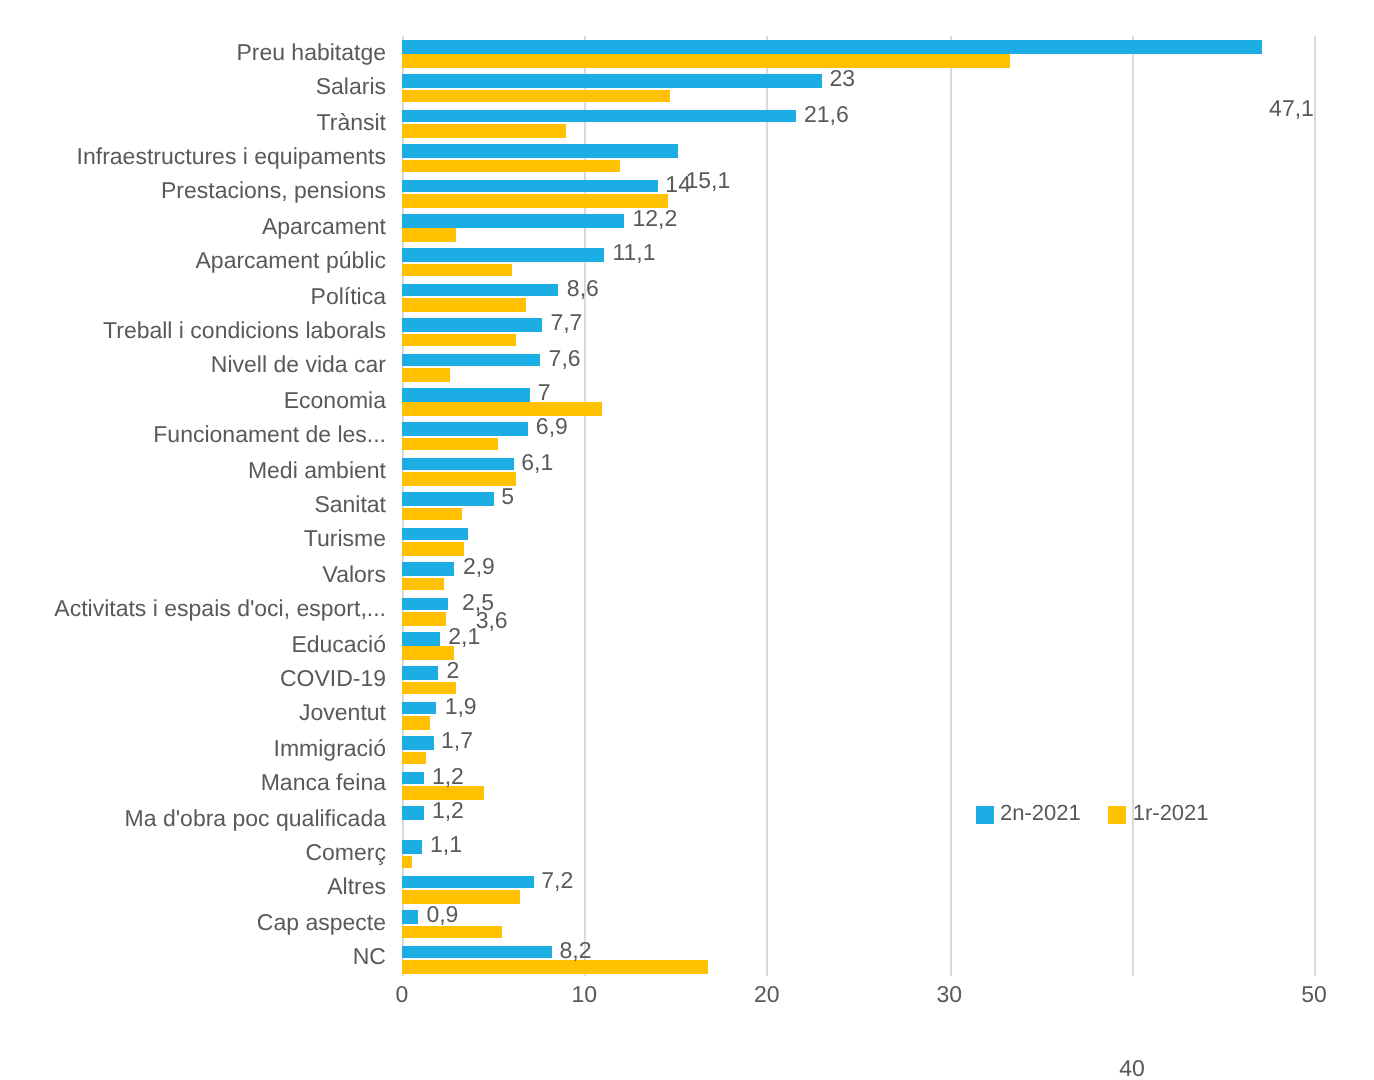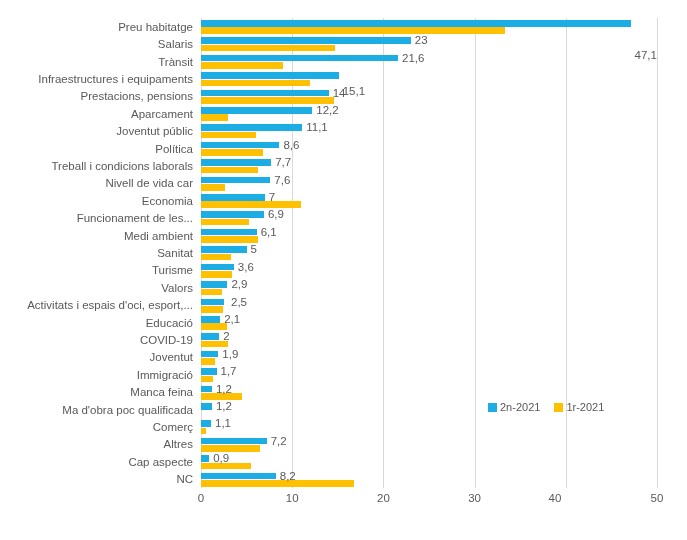--- a/index.html
+++ b/index.html
@@ -149,21 +149,21 @@
           <div class="bar blue" style="width: 127.68px;"></div>
           <div class="val" style="left: 131.68px;">14</div>
         </div>
         <div class="row" style="top: 87.037px; height: 17.4074px;">
           <div class="cat-label">Aparcament</div>
           <div class="bar gold" style="width: 27.36px;"></div>
           <div class="bar blue" style="width: 111.264px;"></div>
           <div class="val" style="left: 115.264px;">12,2</div>
         </div>
         <div class="row" style="top: 104.444px; height: 17.4074px;">
-          <div class="cat-label">Joventut públic</div>
+          <div class="cat-label">Aparcament públic</div>
           <div class="bar gold" style="width: 54.72px;"></div>
           <div class="bar blue" style="width: 101.232px;"></div>
           <div class="val" style="left: 105.232px;">11,1</div>
         </div>
         <div class="row" style="top: 121.852px; height: 17.4074px;">
           <div class="cat-label">Política</div>
           <div class="bar gold" style="width: 62.016px;"></div>
           <div class="bar blue" style="width: 78.432px;"></div>
           <div class="val" style="left: 82.432px;">8,6</div>
         </div>
@@ -200,21 +200,21 @@
         <div class="row" style="top: 226.296px; height: 17.4074px; padding-left: 37px;">
           <div class="cat-label">Sanitat</div>
           <div class="bar gold" style="width: 30.096px;"></div>
           <div class="bar blue" style="width: 45.6px;"></div>
           <div class="val" style="left: 49.6px;">5</div>
         </div>
         <div class="row" style="top: 243.704px; height: 17.4074px;">
           <div class="cat-label">Turisme</div>
           <div class="bar gold" style="width: 31.008px;"></div>
           <div class="bar blue" style="width: 32.832px;"></div>
-          <div class="val" style="left: 36.832px;">3,6</div>
+          <div class="val" style="left: 36.832px; margin-top: 44px;">3,6</div>
         </div>
         <div class="row" style="top: 261.111px; height: 17.4074px;">
           <div class="cat-label">Valors</div>
           <div class="bar gold" style="width: 20.976px;"></div>
           <div class="bar blue" style="width: 26.448px;"></div>
           <div class="val" style="left: 30.448px;">2,9</div>
         </div>
         <div class="row" style="top: 278.519px; height: 17.4074px;">
           <div class="cat-label">Activitats i espais d'oci, esport,...</div>
           <div class="bar gold" style="width: 21.888px;"></div>
@@ -282,21 +282,21 @@
           <div class="val" style="left: 78.784px;">8,2</div>
         </div>
       </div>
   </div>
 
   <div class="xaxis" id="xaxis">
       <div class="xtick" style="left: 0px;">0</div>
       <div class="xtick" style="left: 91.2px;">10</div>
       <div class="xtick" style="left: 182.4px;">20</div>
       <div class="xtick" style="left: 273.6px;">30</div>
-      <div class="xtick" style="left: 354px;">40</div>
+      <div class="xtick" style="left: 365px; margin-top: 37px;">40</div>
       <div class="xtick" style="left: 456px;">50</div>
     </div>
 
   <div class="legend" id="legend">
       <div class="legend-item">
         <span class="legend-swatch" style="background: rgb(28, 173, 228);"></span>
         <span class="legend-text">2n-2021</span>
       </div>
       <div class="legend-item">
         <span class="legend-swatch" style="background: rgb(255, 192, 0);"></span>

